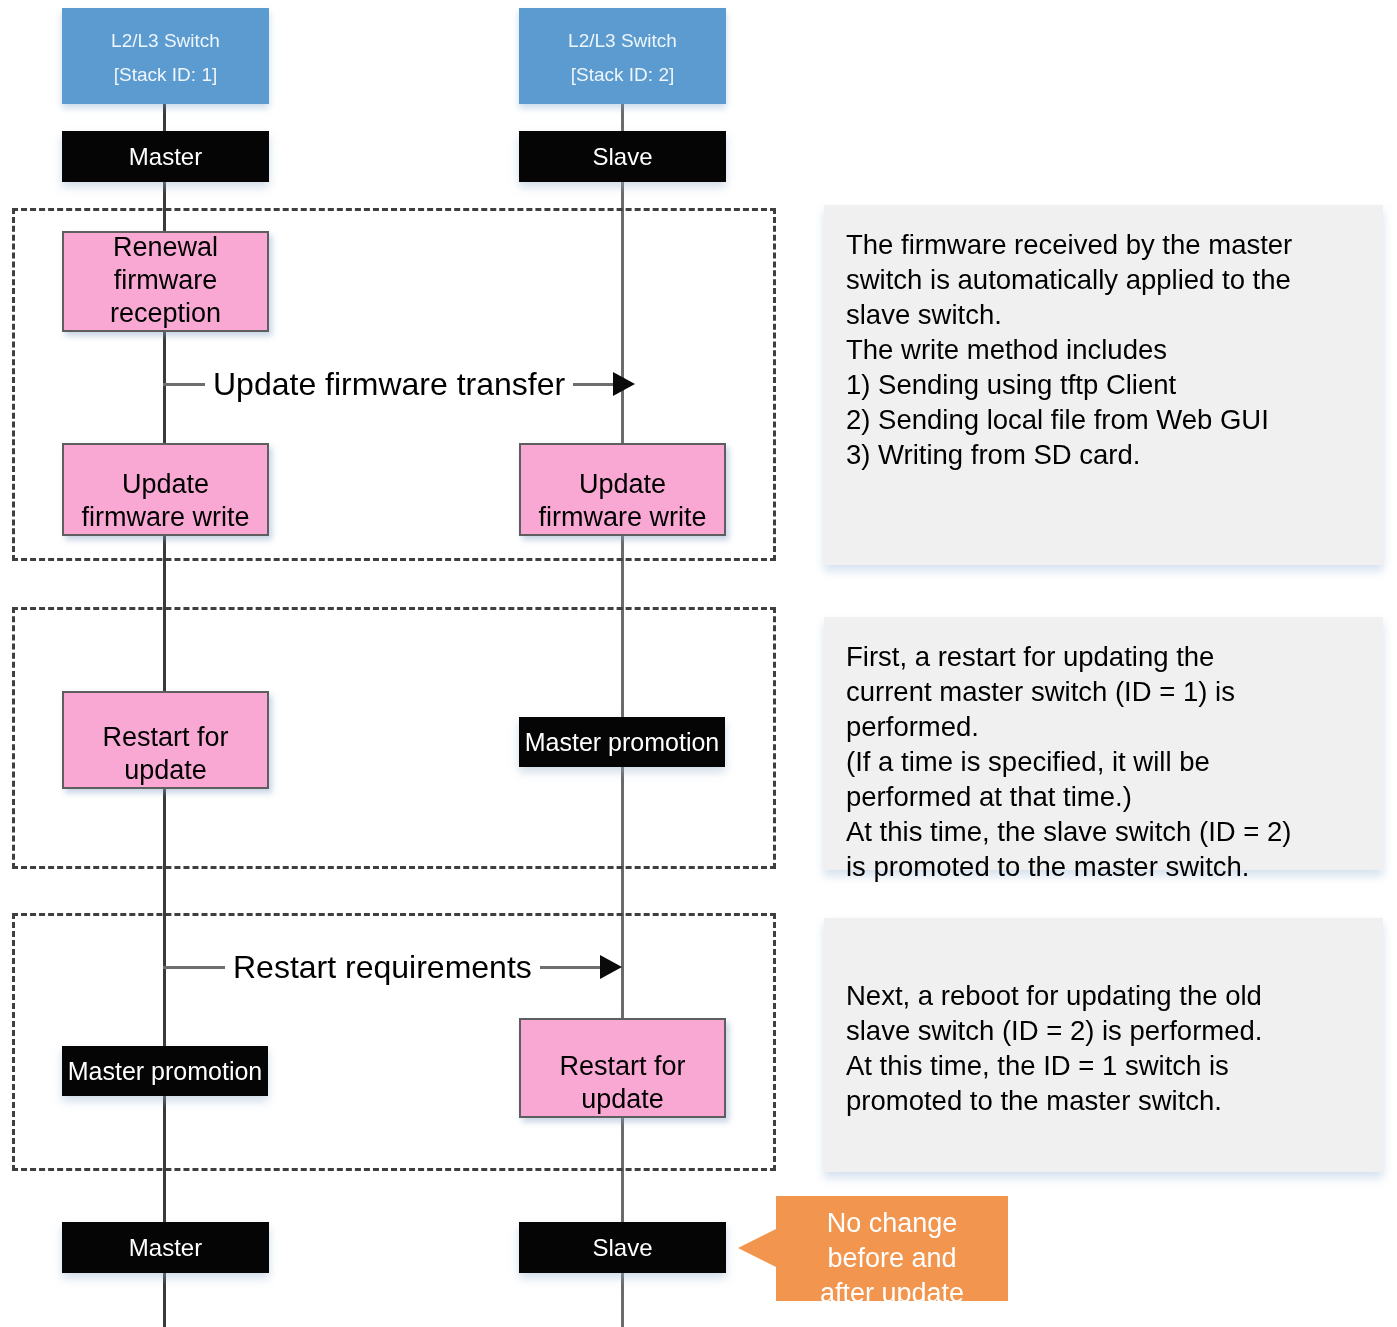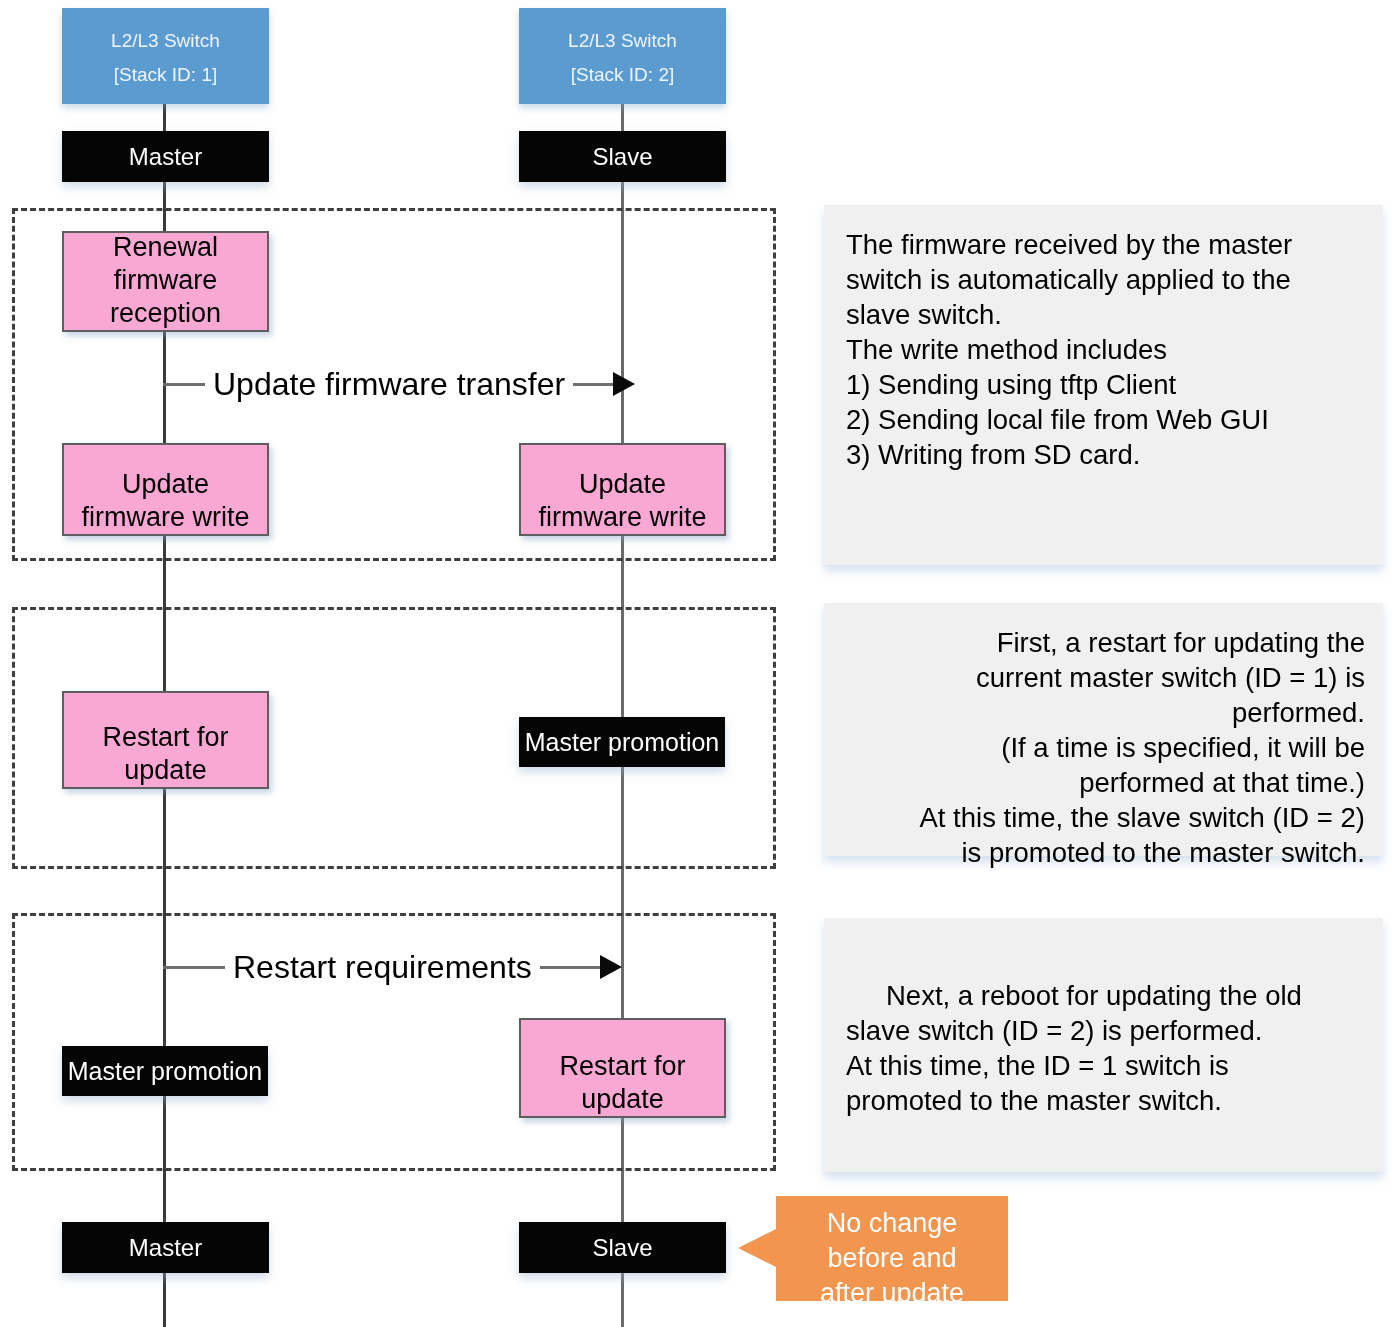--- a/index.html
+++ b/index.html
@@ -217,21 +217,21 @@
 
   <div class="proc-box" style="left:62px; top:691px; width:207px; height:98px;">
     <div>
       <span>Restart for</span>
       <span>update</span>
     </div>
   </div>
 
   <div class="state-bar small" style="left:519px; top:717px; width:206px; height:50px;">Master promotion</div>
 
-  <div class="note" style="left:824px; top:603px; width:559px; height:253px;text-align:right;">
+  <div class="note" style="left:824px; top:617px; width:559px; height:253px;">
     <p>First, a restart for updating the</p>
     <p>current master switch (ID = 1) is</p>
     <p>performed.</p>
     <p>(If a time is specified, it will be</p>
     <p>performed at that time.)</p>
     <p>At this time, the slave switch (ID = 2)</p>
     <p>is promoted to the master switch.</p>
   </div>
 
   <div class="frame" style="left:12px; top:913px; width:764px; height:258px;"></div>
@@ -246,21 +246,21 @@
   <div class="state-bar small" style="left:62px; top:1046px; width:206px; height:50px;">Master promotion</div>
 
   <div class="proc-box" style="left:519px; top:1018px; width:207px; height:100px;">
     <div>
       <span>Restart for</span>
       <span>update</span>
     </div>
   </div>
 
   <div class="note" style="left:824px; top:918px; width:559px; height:254px;">
-    <p style="margin-top:38px;margin-left:40px;">Next, a reboot for updating the old</p>
+    <p style="margin-top:38px;">Next, a reboot for updating the old</p>
     <p>slave switch (ID = 2) is performed.</p>
     <p>At this time, the ID = 1 switch is</p>
     <p>promoted to the master switch.</p>
   </div>
 
   <div class="state-bar big" style="left:62px; top:1222px; width:207px; height:51px;">Master</div>
   <div class="state-bar big" style="left:519px; top:1222px; width:207px; height:51px;">Slave</div>
 
   <div class="callout-tail" style="left:738px; top:1229px;"></div>
   <div class="callout" style="left:776px; top:1196px; width:232px; height:105px;">

